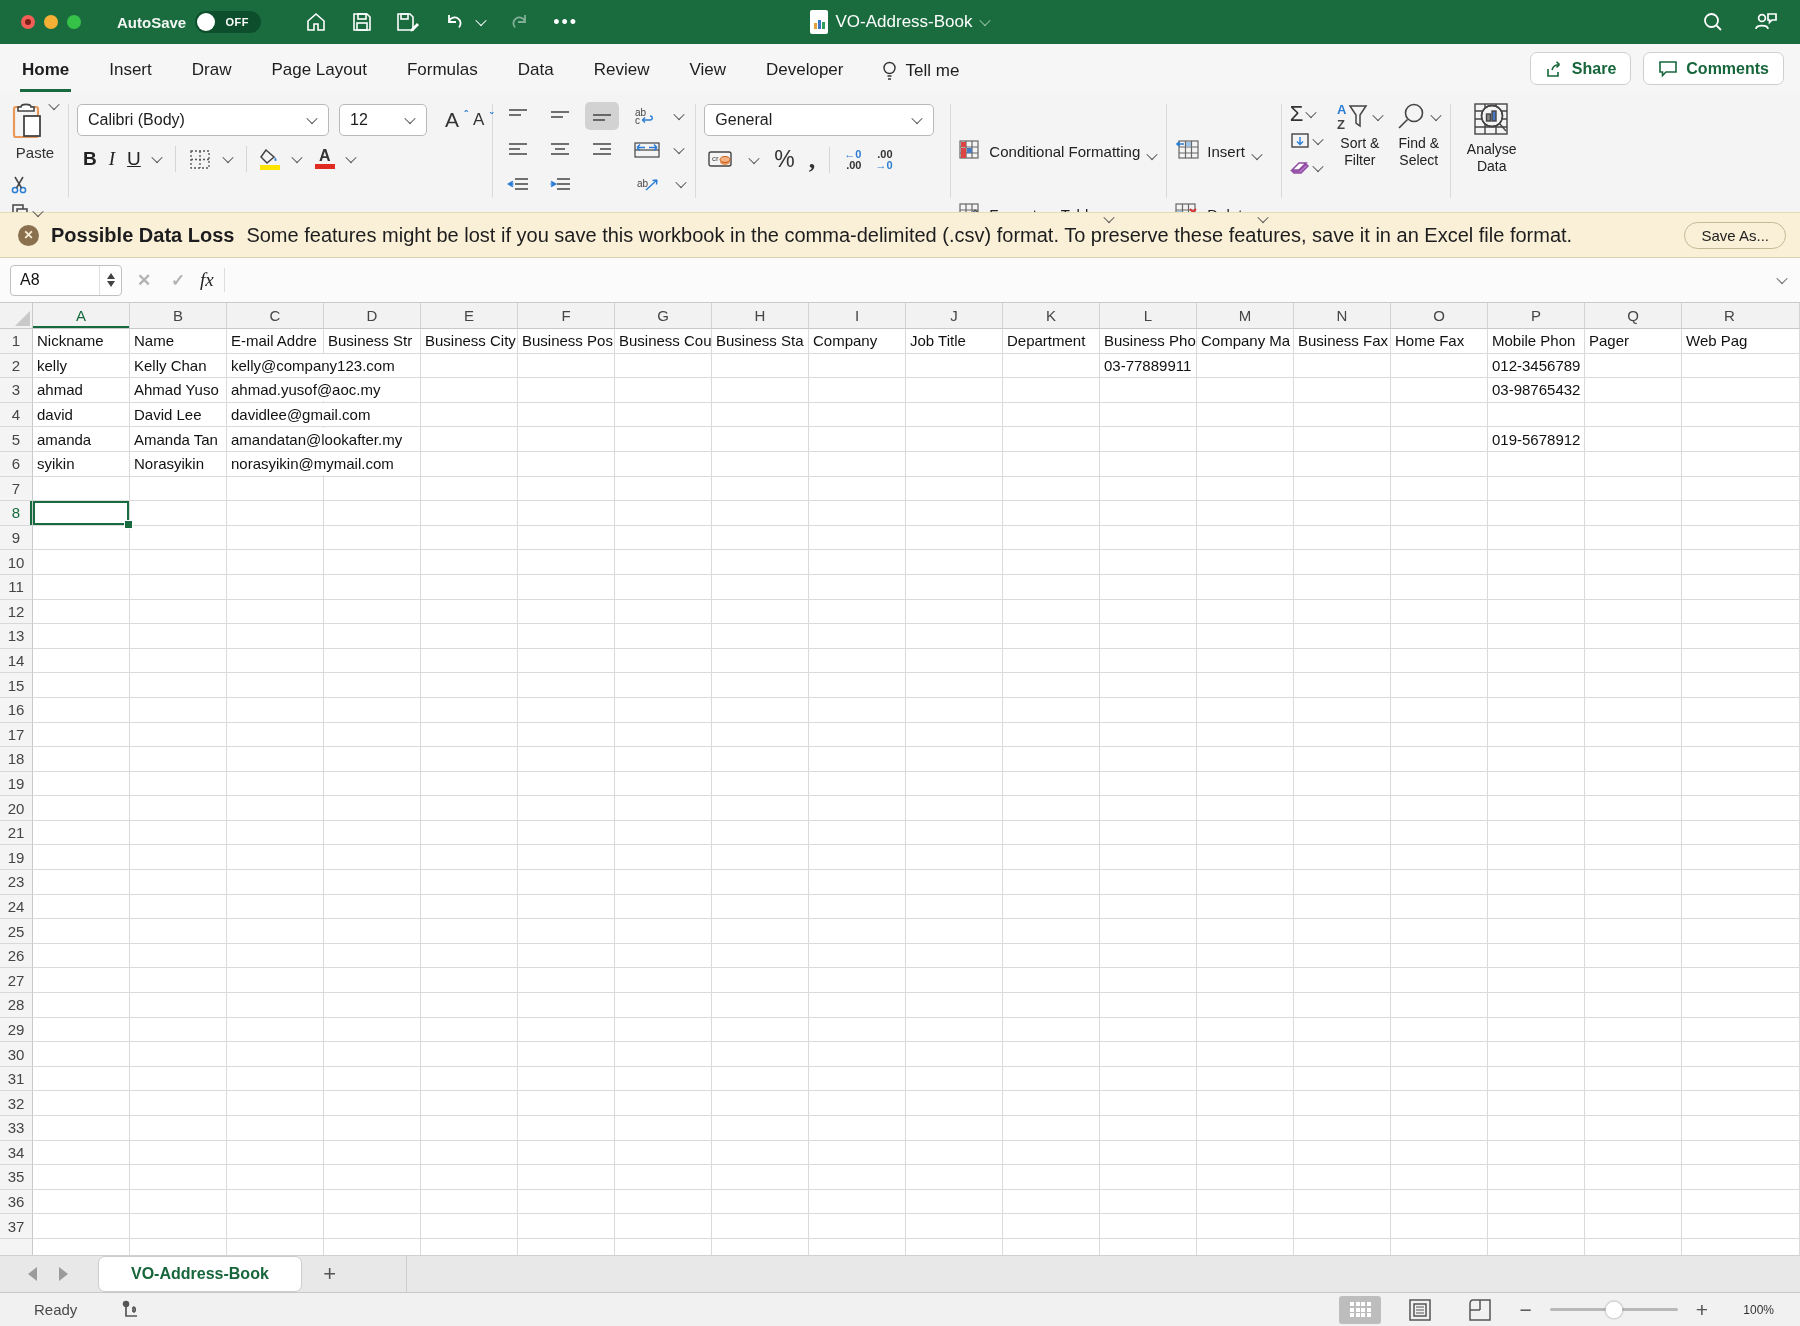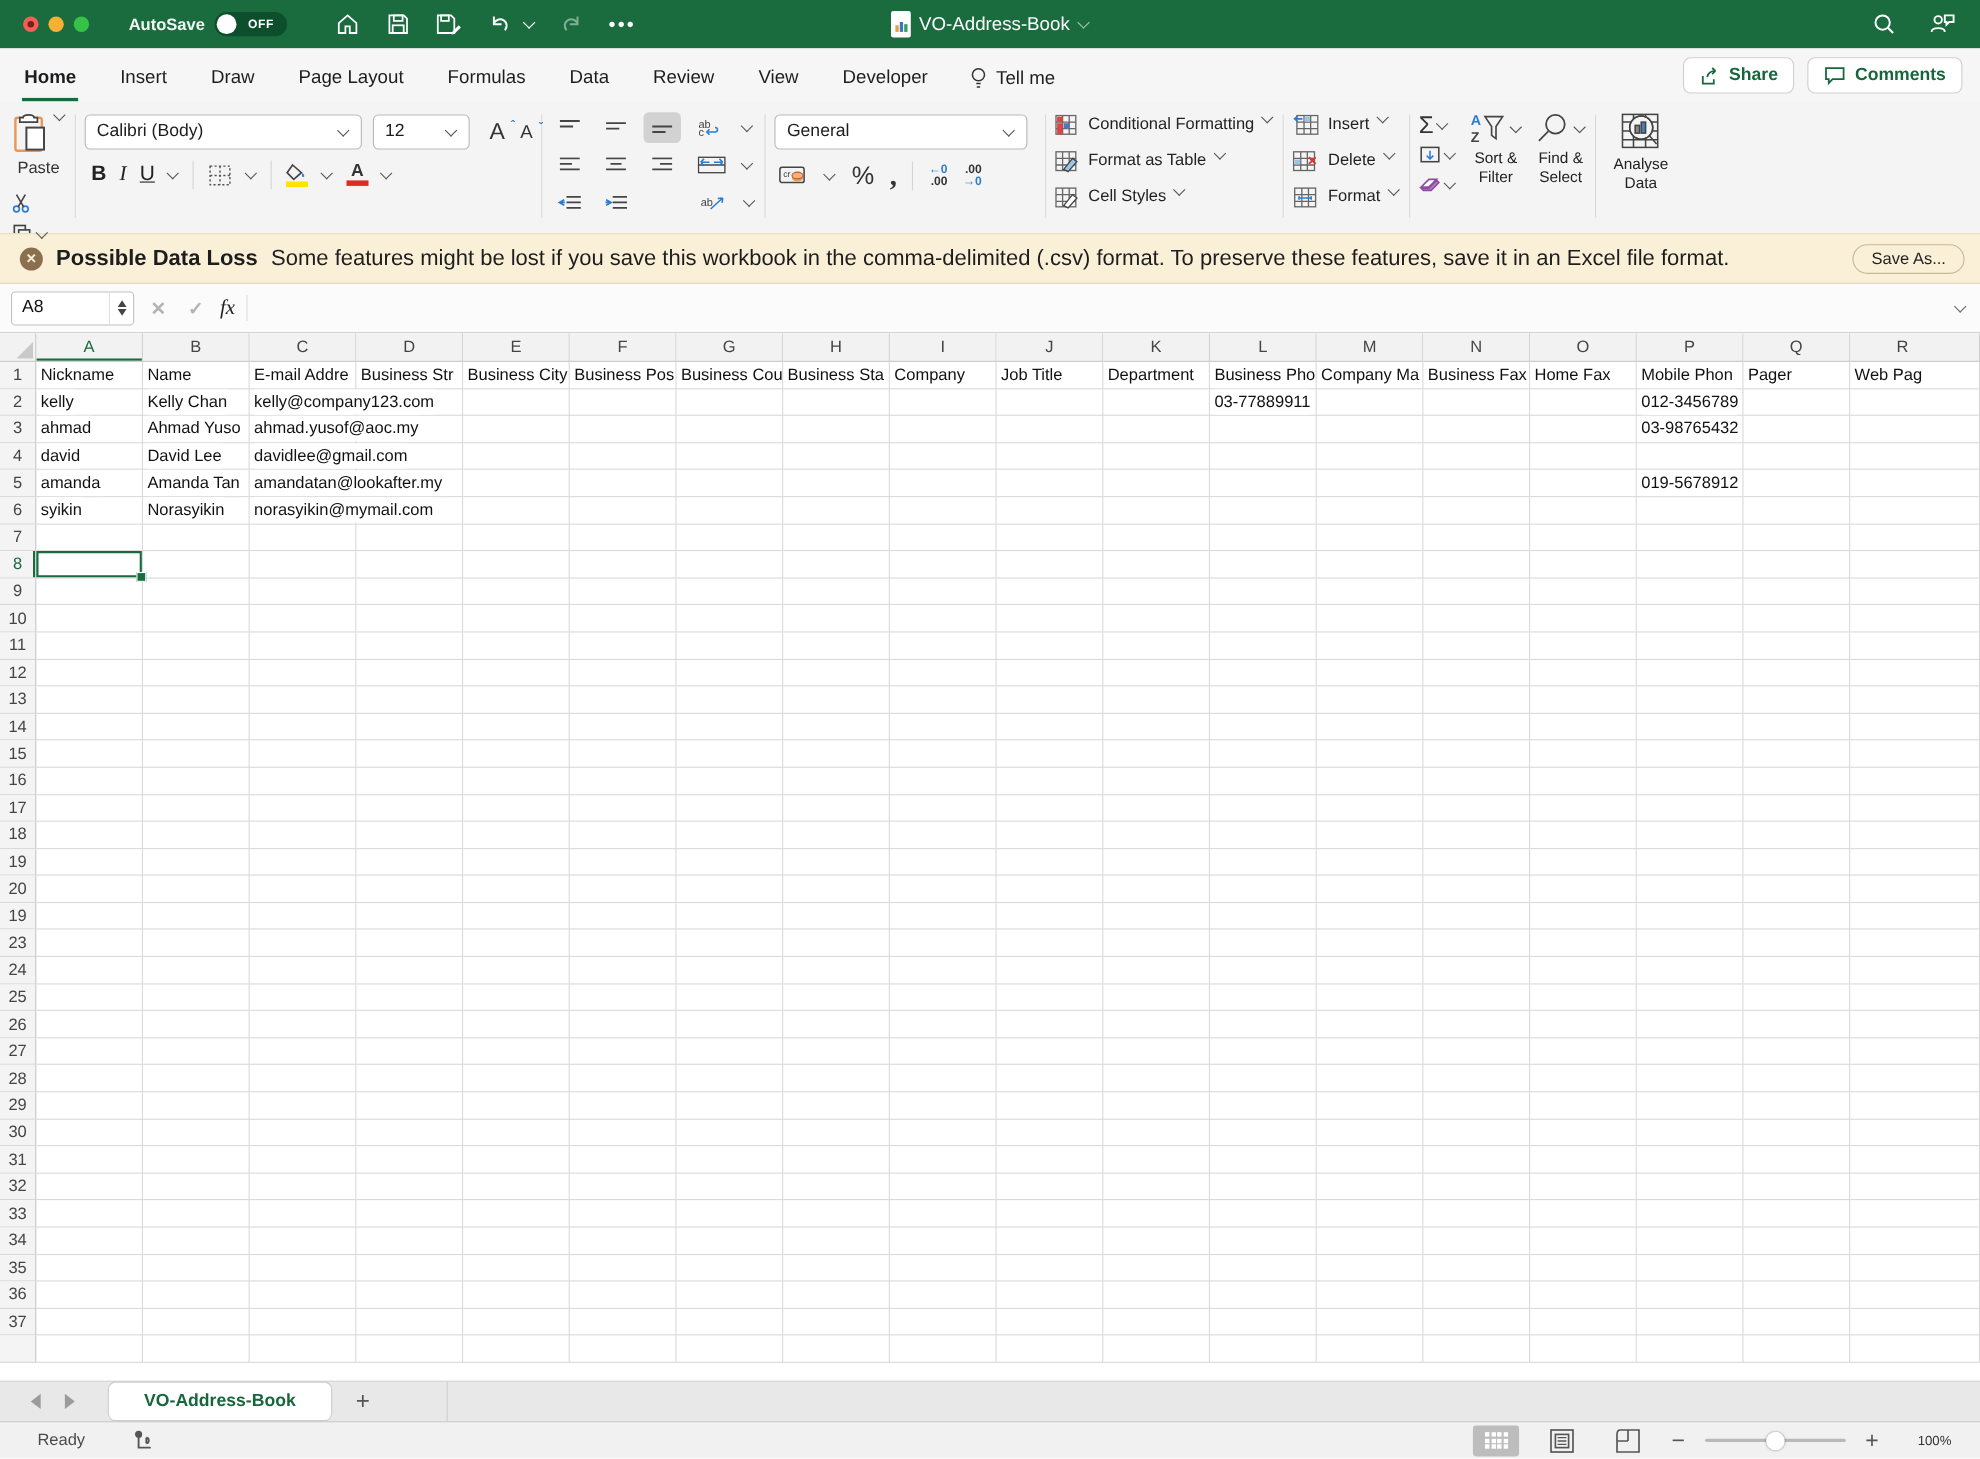--- a/index.html
+++ b/index.html
@@ -81,21 +81,21 @@
   .al-btn.selected { background:#d2d2d2; }
 
   .num-group { gap:10px; padding-top:4px; }
   .num-row { display:flex; align-items:center; gap:14px; padding-left:4px; }
   .pct { font-size:23px; color:#333; }
   .comma { font-size:26px; font-weight:bold; color:#333; font-family:"Liberation Serif",serif; line-height:14px; }
   .decmini { font-size:11px; font-weight:bold; color:#333; line-height:11px; text-align:right; }
   .decmini .blue { color:#2b7cd3; }
 
   .styles-group, .cells-group { gap:7px; padding-top:4px; }
-  .style-item { display:flex; align-items:flex-start; gap:8px; height:26px; font-size:15px; color:#222; }
+  .style-item { display:flex; align-items:flex-end; gap:8px; height:26px; font-size:15px; color:#222;margin-top:36px; }
 
   .edit-group { flex-direction:row; gap:12px; padding-top:2px; }
   .edit-col1 { display:flex; flex-direction:column; gap:7px; padding-top:2px; }
   .big-two { display:flex; flex-direction:column; align-items:center; gap:3px; }
   .two-line { font-size:14px; color:#222; text-align:center; line-height:17px; }
   .sigma { font-size:22px; color:#333; line-height:20px; }
 
   
   .warnbar { height:46px; background:#faf0d7; border-top:1px solid #e7dcba; border-bottom:1px solid #d9cfae; display:flex; align-items:center; padding:0 14px 0 18px; gap:12px; flex:0 0 auto; }
   .warn-ico { width:21px; height:21px; border-radius:50%; background:#8b7050; color:#faf0d7; font-size:12px; font-weight:bold; display:flex; align-items:center; justify-content:center; }
@@ -1105,20 +1105,41 @@
         <div class="g-cell"></div>
         <div class="g-cell"></div>
         <div class="g-cell"></div>
         <div class="g-cell"></div>
         <div class="g-cell"></div>
         <div class="g-cell"></div>
         <div class="g-cell last"></div>
       </div>
       <div class="g-row">
         <div class="g-gut">20</div>
+        <div class="g-cell"></div>
+        <div class="g-cell"></div>
+        <div class="g-cell"></div>
+        <div class="g-cell"></div>
+        <div class="g-cell"></div>
+        <div class="g-cell"></div>
+        <div class="g-cell"></div>
+        <div class="g-cell"></div>
+        <div class="g-cell"></div>
+        <div class="g-cell"></div>
+        <div class="g-cell"></div>
+        <div class="g-cell"></div>
+        <div class="g-cell"></div>
+        <div class="g-cell"></div>
+        <div class="g-cell"></div>
+        <div class="g-cell"></div>
+        <div class="g-cell"></div>
+        <div class="g-cell last"></div>
+      </div>
+      <div class="g-row">
+        <div class="g-gut">21</div>
         <div class="g-cell"></div>
         <div class="g-cell"></div>
         <div class="g-cell"></div>
         <div class="g-cell"></div>
         <div class="g-cell"></div>
         <div class="g-cell"></div>
         <div class="g-cell"></div>
         <div class="g-cell"></div>
         <div class="g-cell"></div>
         <div class="g-cell"></div>

